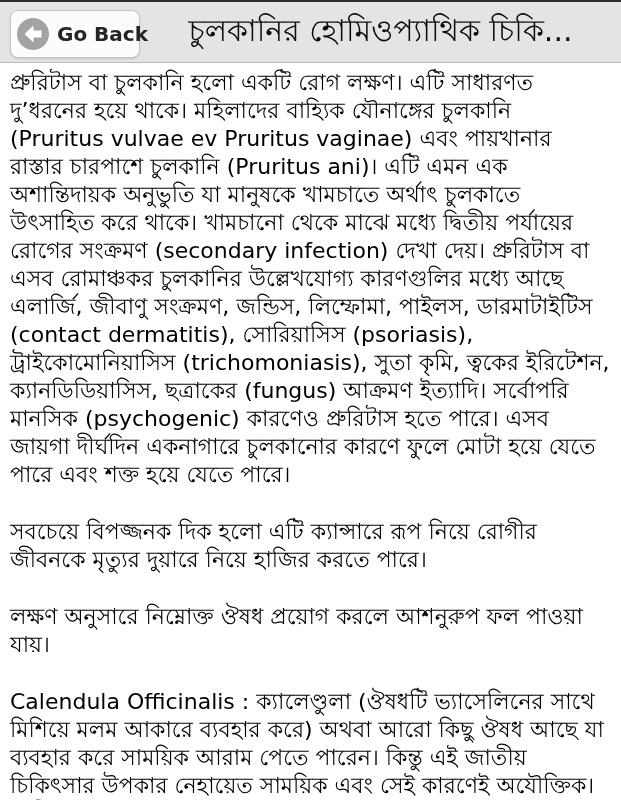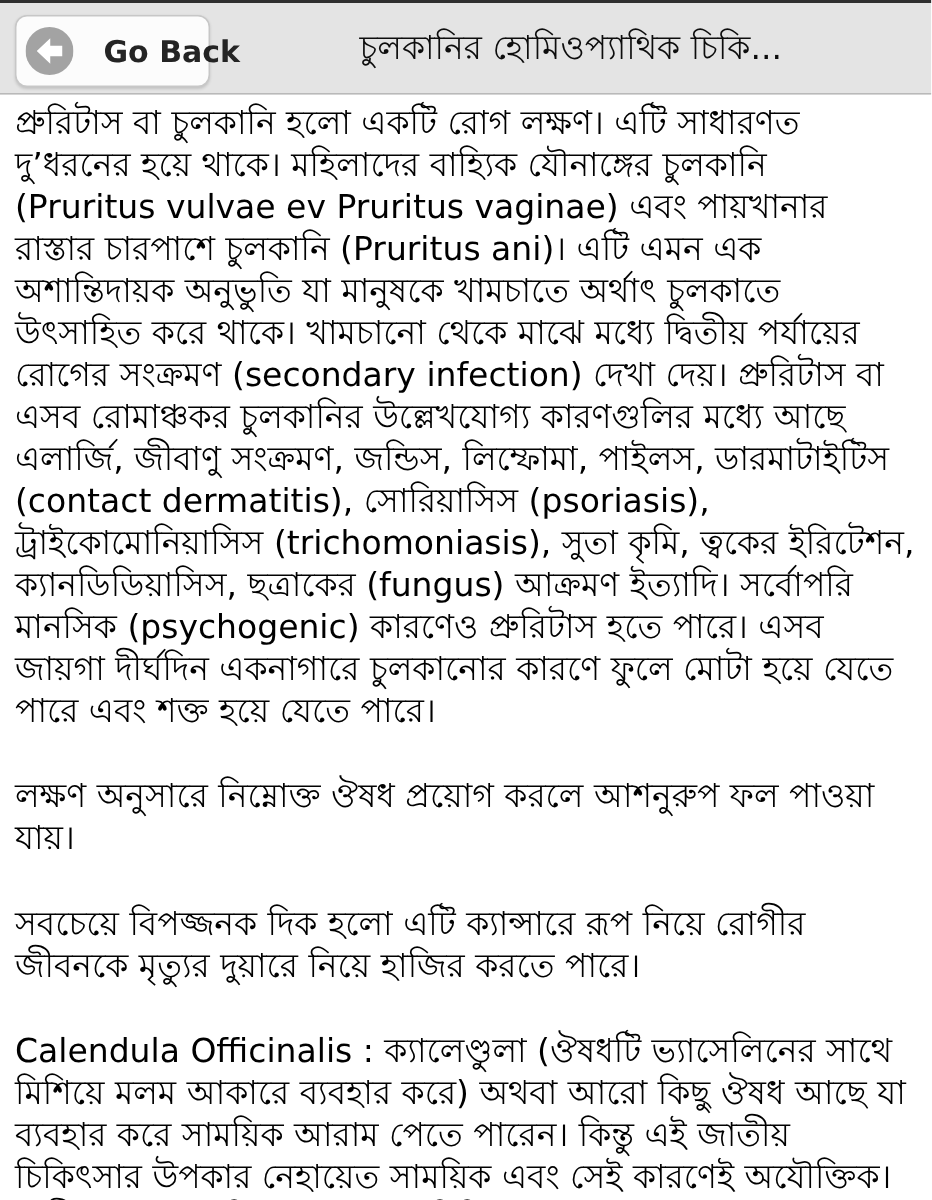--- a/index.html
+++ b/index.html
@@ -31,21 +31,21 @@
     left: 10px;
     top: 8px;
     width: 130px;
     height: 48px;
     background: #fcfcfc;
     border: 1px solid #c7c7c7;
     border-radius: 8px;
     box-shadow: 0 1px 2px rgba(0,0,0,0.15);
     display: flex;
     align-items: center;
-    gap: 20px;
+    gap: 8px;
     padding: 0 8px 0 6px;
     box-sizing: border-box;
     cursor: pointer;
   }
   .back-icon {
     width: 32px;
     height: 32px;
     flex: 0 0 32px;
     display: block;
   }
@@ -57,21 +57,21 @@
   }
   .header-title {
     position: absolute;
     left: 150px;
     right: 10px;
     top: 0;
     height: 61px;
     display: flex;
     align-items: center;
     justify-content: center;
-    font-size: 22px;
+    font-size: 30px;
     color: #0d0d0d;
     white-space: nowrap;
     overflow: hidden;
     text-align: center;
   }
   
   .content {
     padding: 6px 10px 0 10px;
     box-sizing: border-box;
     height: 737px;
@@ -99,18 +99,18 @@
       </svg>
       <span class="back-label">Go Back</span>
     </div>
 
     <div class="header-title">চুলকানির হোমিওপ্যাথিক চিকি...</div>
 
   </div>
 
   <div class="content">
     <p>প্রুরিটাস বা চুলকানি হলো একটি রোগ লক্ষণ। এটি সাধারণত দু’ধরনের হয়ে থাকে। মহিলাদের বাহ্যিক যৌনাঙ্গের চুলকানি (Pruritus vulvae ev Pruritus vaginae) এবং পায়খানার রাস্তার চারপাশে চুলকানি (Pruritus ani)। এটি এমন এক অশান্তিদায়ক অনুভুতি যা মানুষকে খামচাতে অর্থাৎ চুলকাতে উৎসাহিত করে থাকে। খামচানো থেকে মাঝে মধ্যে দ্বিতীয় পর্যায়ের রোগের সংক্রমণ (secondary infection) দেখা দেয়। প্রুরিটাস বা এসব রোমাঞ্চকর চুলকানির উল্লেখযোগ্য কারণগুলির মধ্যে আছে এলার্জি, জীবাণু সংক্রমণ, জন্ডিস, লিম্ফোমা, পাইলস, ডারমাটাইটিস (contact dermatitis), সোরিয়াসিস (psoriasis), ট্রাইকোমোনিয়াসিস (trichomoniasis), সুতা কৃমি, ত্বকের ইরিটেশন, ক্যানডিডিয়াসিস, ছত্রাকের (fungus) আক্রমণ ইত্যাদি। সর্বোপরি মানসিক (psychogenic) কারণেও প্রুরিটাস হতে পারে। এসব জায়গা দীর্ঘদিন একনাগারে চুলকানোর কারণে ফুলে মোটা হয়ে যেতে পারে এবং শক্ত হয়ে যেতে পারে।</p>
+    <p>সবচেয়ে বিপজ্জনক দিক হলো এটি ক্যান্সারে রূপ নিয়ে রোগীর জীবনকে মৃত্যুর দুয়ারে নিয়ে হাজির করতে পারে।</p>
     <p>লক্ষণ অনুসারে নিম্নোক্ত ঔষধ প্রয়োগ করলে আশনুরুপ ফল পাওয়া যায়।</p>
-    <p>সবচেয়ে বিপজ্জনক দিক হলো এটি ক্যান্সারে রূপ নিয়ে রোগীর জীবনকে মৃত্যুর দুয়ারে নিয়ে হাজির করতে পারে।</p>
     <p>Calendula Officinalis : ক্যালেণ্ডুলা (ঔষধটি ভ্যাসেলিনের সাথে মিশিয়ে মলম আকারে ব্যবহার করে) অথবা আরো কিছু ঔষধ আছে যা ব্যবহার করে সাময়িক আরাম পেতে পারেন। কিন্তু এই জাতীয় চিকিৎসার উপকার নেহায়েত সাময়িক এবং সেই কারণেই অযৌক্তিক। স্থায়ীভাবে রোগ নিরাময়ের জন্য চিকিৎসা করতে হবে রোগের কারণ অনুযায়ী। সবচেয়ে বড় প্রশ্ন হলো রোগীর মায়াজম বা রোগপ্রবনতা (Miasm/ susceptibility) অর্থাৎ সামগ্রিক মনো দৈহিক বা ধাতুগত দিকে লক্ষ্য রেখে ঔষধ নির্বাচন করতে হবে। তবে প্রায়</p>
   </div>
 
 </div>
 
 </body></html>

